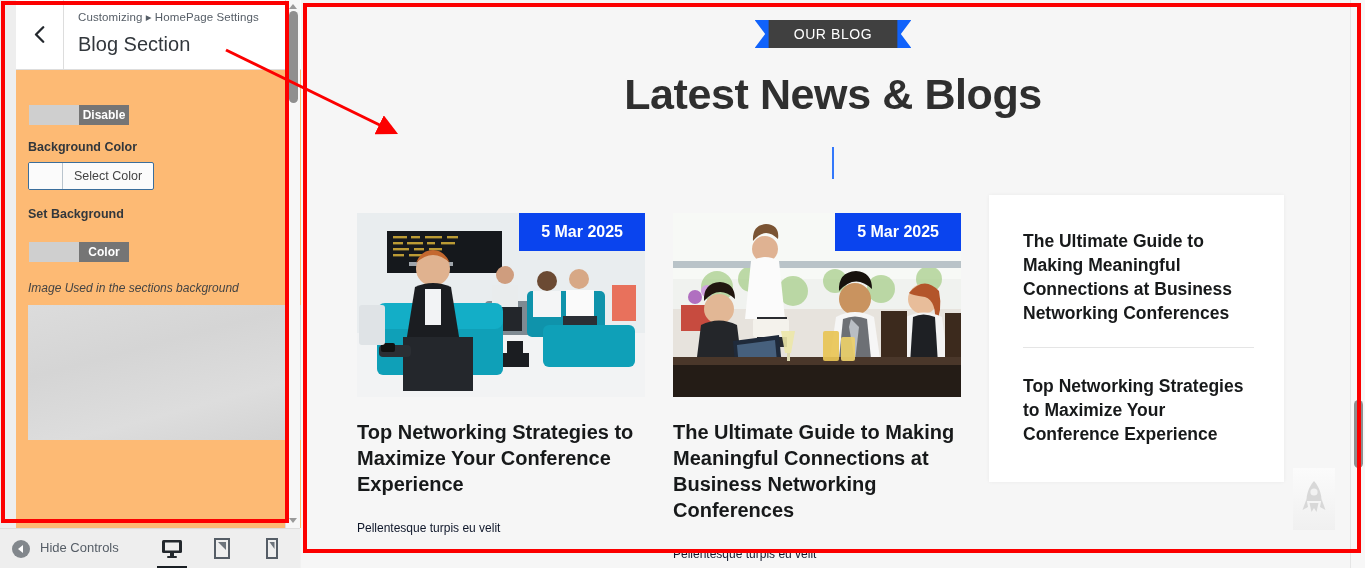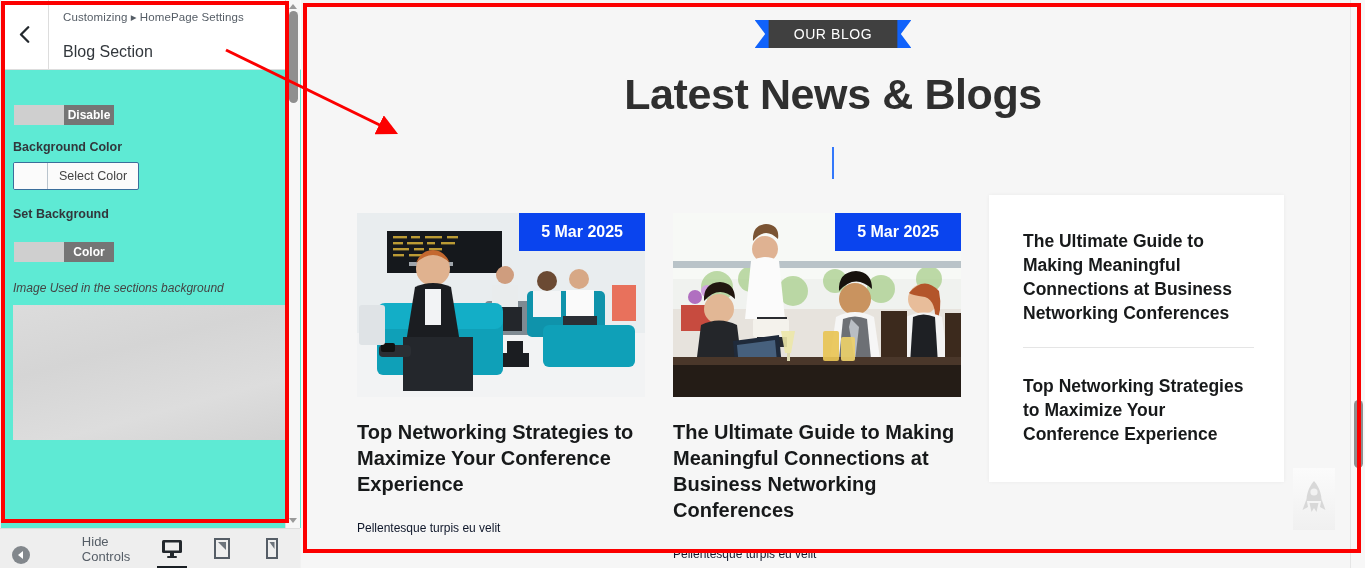--- a/index.html
+++ b/index.html
@@ -13,23 +13,23 @@
   #root { position: relative; width: 1365px; height: 568px; }
 
   
   #sidebar {
     position: absolute; left: 0; top: 0;
     width: 300px; height: 568px;
     background: #eeeeee;
     border-right: 1px solid #ddd;
   }
   #sidebar-scroll {
-    position: absolute; left: 1px; top: 0;
+    position: absolute; left: 16px; top: 0;
     width: 300px; height: 528px;
-    background: #5eead4;
+    background: #fdba74;
     overflow: hidden;
   }
   .panel-header {
     background: #fff;
     border-bottom: 1px solid #ddd;
     height: 70px;
     display: flex;
     align-items: stretch;
   }
   .back-btn {
@@ -38,22 +38,22 @@
     display: flex; align-items: center; justify-content: center;
     color: #444; font-size: 18px; font-weight: bold;
     cursor: pointer;
   }
   .panel-titles { padding: 9px 0 0 14px; }
   .breadcrumb {
     font-size: 11.5px; color: #555d66; line-height: 16px;
     letter-spacing: .1px;
   }
   .panel-title {
-    font-size: 16px; color: #32373c; line-height: 28px;
-    font-weight: 400; margin-top: 13px;
+    font-size: 20px; color: #32373c; line-height: 28px;
+    font-weight: 400; margin-top: 5px;
   }
 
   .sect-label {
     font-size: 12.5px; font-weight: bold; color: #32373c;
     padding: 0 12px; margin: 0;
   }
   .block { padding: 14px 0 0 0; }
 
   
   .toggle {
@@ -125,21 +125,21 @@
     background: #8f8f8f; border-radius: 5px;
   }
 
   
   #sidebar-footer {
     position: absolute; left: 0; bottom: 0;
     width: 300px; height: 40px;
     background: #eeeeee; border-top: 1px solid #ddd;
     display: flex; align-items: center;
   }
-  .hide-controls { display: flex; align-items: flex-end; padding-left: 12px; cursor: pointer; gap: 42px; }
+  .hide-controls { display: flex; align-items: flex-start; padding-left: 12px; cursor: pointer; }
   .hc-circle {
     width: 18px; height: 18px; border-radius: 50%;
     background: #82878c;
     display: flex; align-items: center; justify-content: center;
     margin-right: 10px;
   }
   .hc-circle i {
     width: 0; height: 0;
     border-top: 4px solid transparent; border-bottom: 4px solid transparent;
     border-right: 5px solid #fff; margin-right: 1px;

